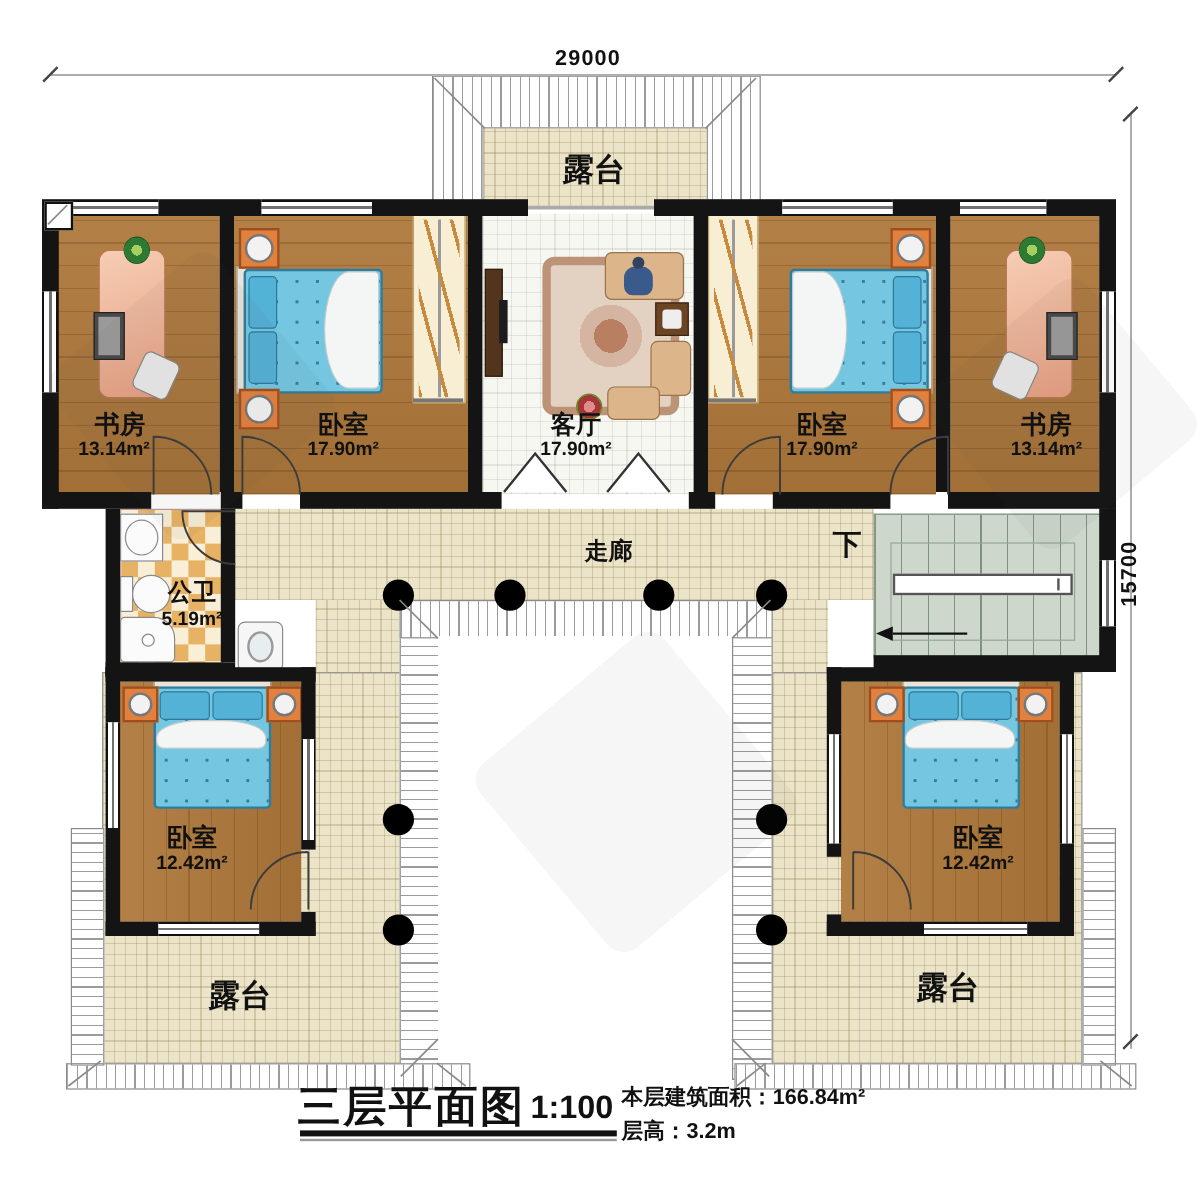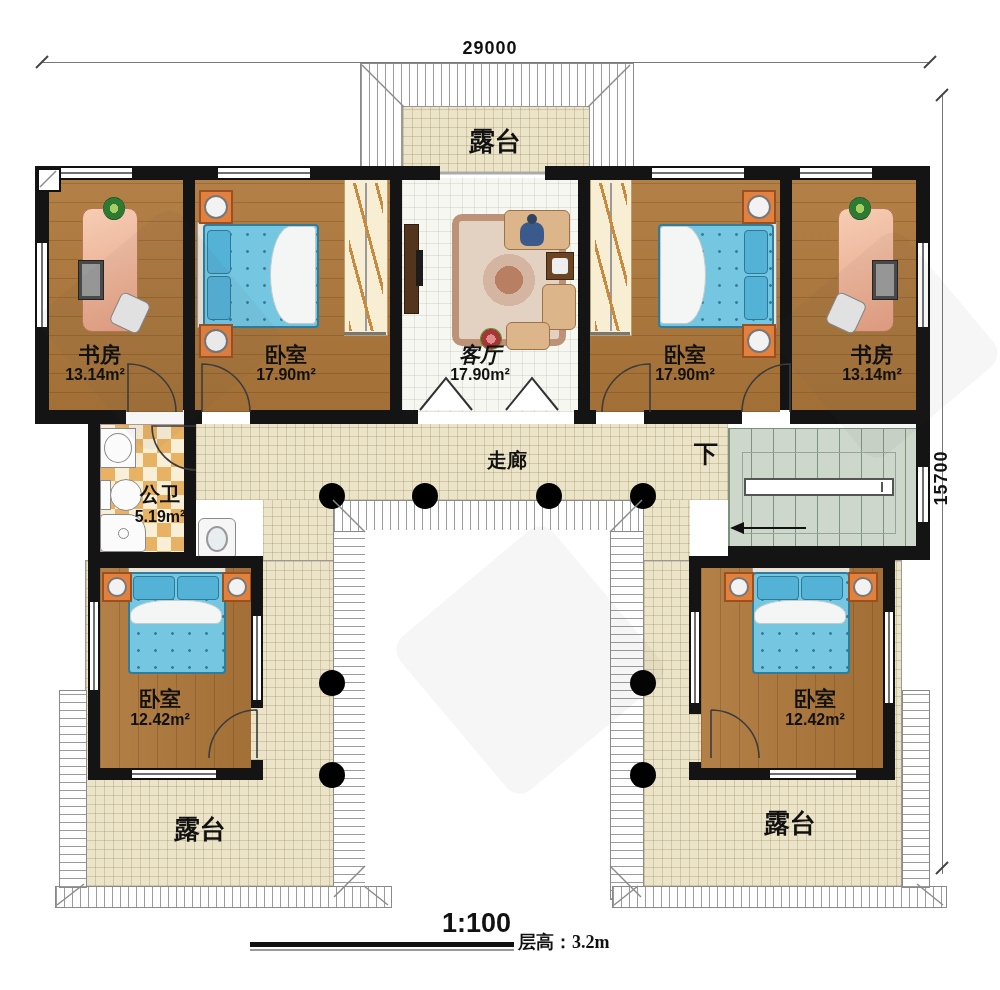--- a/index.html
+++ b/index.html
@@ -308,36 +308,40 @@
   </svg>
 
   <div class="abs wm" style="left:70px;top:240px;width:180px;height:180px;"></div>
   <div class="abs wm" style="left:800px;top:260px;width:170px;height:170px;"></div>
   <div class="abs wm" style="left:430px;top:560px;width:200px;height:200px;"></div>
 
   <div class="abs rname" style="left:40px;top:344px;width:120px;">书房</div>
   <div class="abs rarea" style="left:35px;top:366px;width:120px;">13.14m²</div>
   <div class="abs rname" style="left:226px;top:344px;width:120px;">卧室</div>
   <div class="abs rarea" style="left:226px;top:366px;width:120px;">17.90m²</div>
-  <div class="abs rname" style="left:420px;top:344px;width:120px;font-style:italic;">客厅</div>
+  <div class="abs rname" style="left:420px;top:344px;width:120px;">客厅</div>
   <div class="abs rarea" style="left:420px;top:366px;width:120px;">17.90m²</div>
   <div class="abs rname" style="left:625px;top:344px;width:120px;">卧室</div>
   <div class="abs rarea" style="left:625px;top:366px;width:120px;">17.90m²</div>
   <div class="abs rname" style="left:812px;top:344px;width:120px;">书房</div>
   <div class="abs rarea" style="left:812px;top:366px;width:120px;">13.14m²</div>
   <div class="abs rname" style="left:122px;top:484px;width:76px;font-size:20px;">公卫</div>
   <div class="abs rarea" style="left:117px;top:508px;width:86px;">5.19m²</div>
   <div class="abs rname" style="left:447px;top:450px;width:120px;font-size:20px;">走廊</div>
   <div class="abs rname" style="left:110px;top:688px;width:100px;">卧室</div>
   <div class="abs rarea" style="left:105px;top:711px;width:110px;">12.42m²</div>
   <div class="abs rname" style="left:765px;top:688px;width:100px;">卧室</div>
   <div class="abs rarea" style="left:760px;top:711px;width:110px;">12.42m²</div>
   <div class="abs tlabel" style="left:150px;top:812px;width:100px;">露台</div>
   <div class="abs tlabel" style="left:740px;top:806px;width:100px;">露台</div>
 
+  <div class="abs tb-title" style="left:248px;top:898px;">三层平面图</div>
   <div class="abs" style="left:250px;top:942px;width:264px;height:5px;background:#111;"></div>
   <div class="abs" style="left:250px;top:949px;width:264px;height:2px;background:#9a9a9a;"></div>
   <div class="abs tb-scale" style="left:442px;top:908px;">1:100</div>
-  <div class="abs tb-small" style="left:518px;top:930px;font-family:Liberation Serif, serif;">
+  <div class="abs tb-small" style="left:518px;top:902px;">
+    <span>本层建筑面积：</span><span>166.84m²</span>
+  </div>
+  <div class="abs tb-small" style="left:518px;top:930px;">
     <span>层高：</span><span>3.2m</span>
   </div>
 
 </div>
 
 </body></html>

